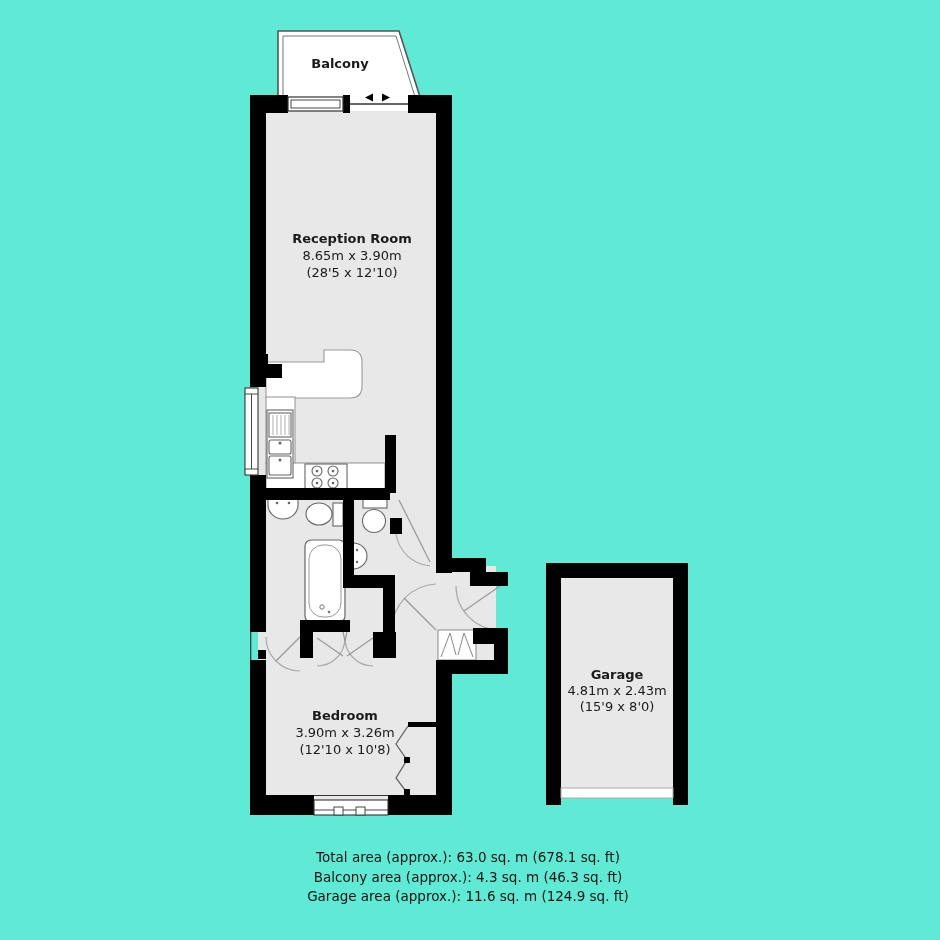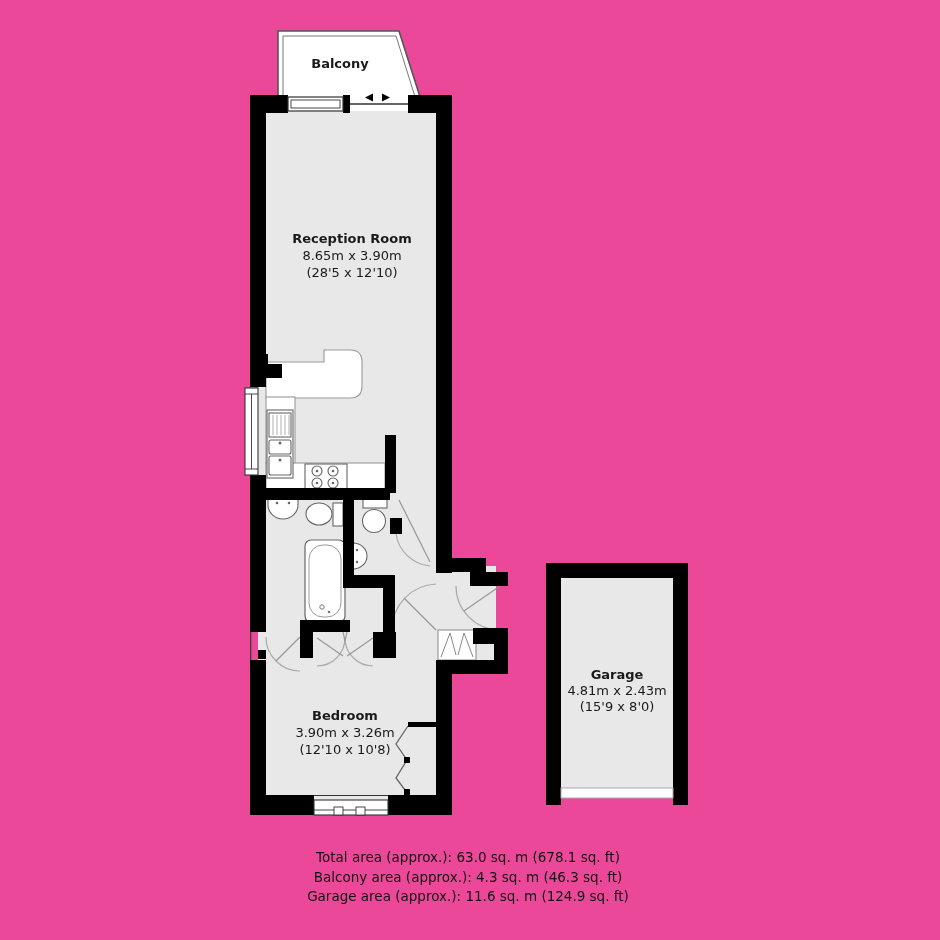--- a/index.html
+++ b/index.html
@@ -1,16 +1,16 @@
 <!DOCTYPE html>
 <html><head>
 <meta charset="utf-8">
 <style>
   html,body{margin:0;padding:0;background:#fff;}
-  .page{position:relative;width:940px;height:940px;background:#ec4899;overflow:hidden;
+  .page{position:relative;width:940px;height:940px;background:#5eead4;overflow:hidden;
         font-family:"DejaVu Sans", sans-serif;}
   svg{position:absolute;left:0;top:0;}
   text{fill:#1a1a1a;}
   .room-name{font:700 13px "DejaVu Sans", sans-serif;}
   .room-dim{font:400 13px "DejaVu Sans", sans-serif;}
   .summary-line{font:400 13.5px "DejaVu Sans", sans-serif;fill:#111;}
 </style>
 </head>
 <body>
 

